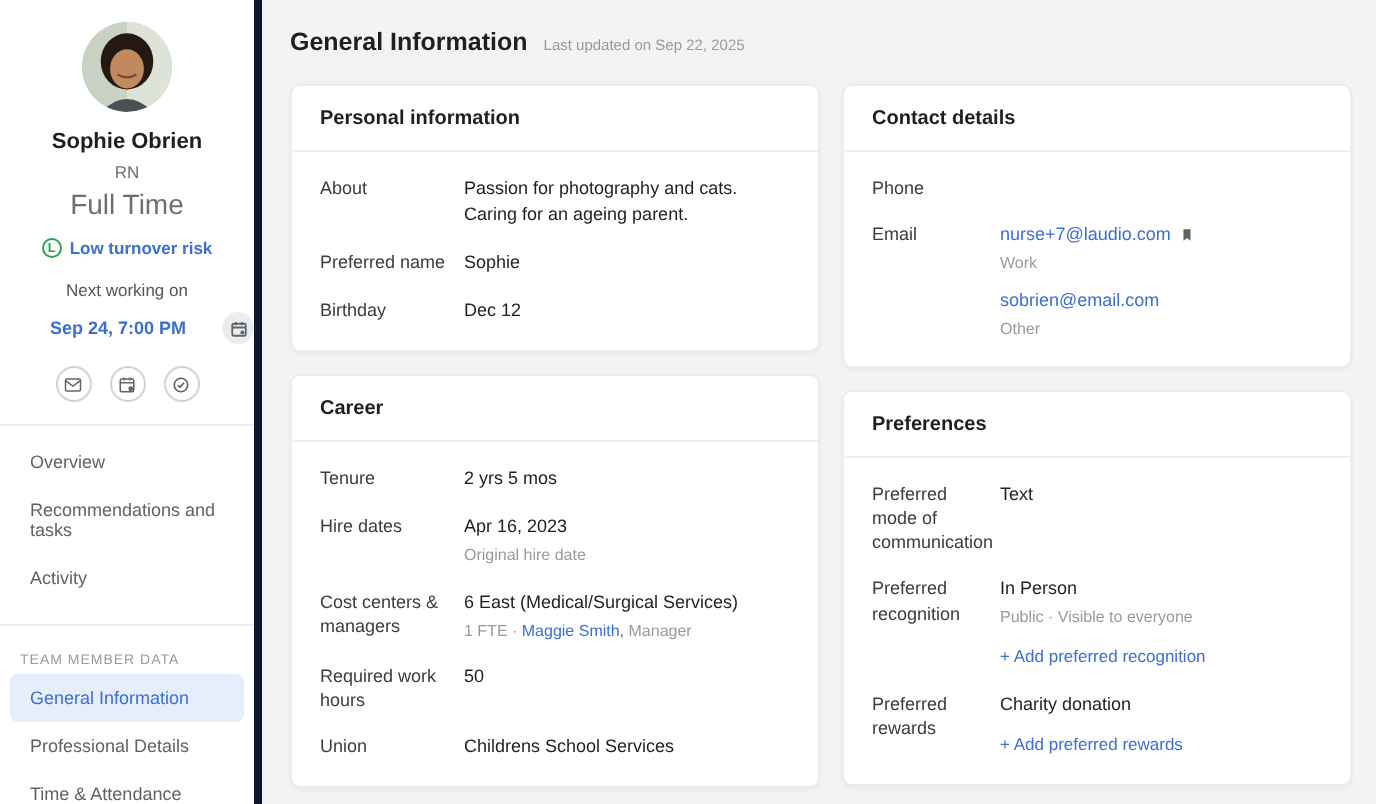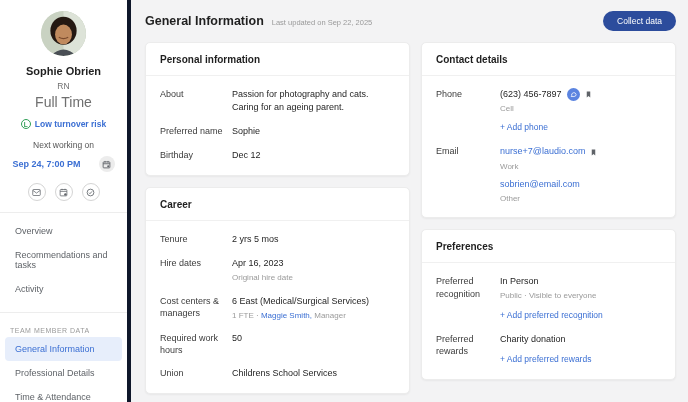--- a/index.html
+++ b/index.html
@@ -13,21 +13,21 @@
   .profile { text-align:center; }
   .avatar { width:45px; height:45px; border-radius:50%; margin:0 auto; overflow:hidden; background:#cdd6c6; }
   .name { font-size:11px; font-weight:bold; margin-top:9px; color:#1f1f1f; }
   .role { font-size:8.5px; color:#6f6f6f; margin-top:4px; }
   .employment { font-size:14px; color:#6f6f6f; margin-top:3px; }
   .risk-badge { display:flex; align-items:center; justify-content:center; gap:4px; margin-top:9px; }
   .risk-letter { width:10px; height:10px; border:1px solid #2e9e55; color:#2e9e55; border-radius:50%;
     font-size:6.5px; font-weight:bold; display:flex; align-items:center; justify-content:center; }
   .risk-label { font-size:8.5px; color:#3b6fd3; font-weight:bold; }
   .next-label { font-size:8.5px; color:#555; margin-top:11px; }
-  .next-row { display:flex; align-items:center; justify-content:center; gap:18px; margin-top:6px; }
+  .next-row { display:flex; align-items:center; justify-content:flex-end; gap:18px; margin-top:6px; }
   .next-link { font-size:9px; font-weight:bold; color:#3b6fd3; text-decoration:none; cursor:pointer; }
   .cal-btn { width:16px; height:16px; border-radius:50%; background:#ececec; display:flex; align-items:center; justify-content:center; cursor:pointer; }
   .action-row { display:flex; justify-content:center; gap:9px; margin-top:11px; }
   .action-btn { width:18px; height:18px; border-radius:50%; border:1px solid #d4d4d4; background:#fff;
     display:flex; align-items:center; justify-content:center; cursor:pointer; padding:0; }
   .s-divider { border:none; border-top:1px solid #ededed; margin:11px 0 6px; }
   .nav-item { font-size:9px; color:#5f6368; padding:7px 10px; margin:0 5px; border-radius:4px; cursor:pointer; }
   .nav-item.active { background:#e7eefb; color:#3b6fd3; }
   .nav-section { font-size:7px; letter-spacing:0.5px; color:#9a9a9a; padding:8px 10px 3px; }
   
@@ -138,21 +138,20 @@
 
     </nav>
   </aside>
 
   <main class="main">
     <div class="main-header">
       <div class="title-wrap">
         <h1 class="page-title">General Information</h1>
         <span class="updated">Last updated on Sep 22, 2025</span>
       </div>
-      <button class="collect-btn">Collect data</button>
     </div>
 
     <div class="columns">
 
       <div class="col col-left">
 
         <section class="card">
           <div class="card-title">Personal information</div>
           <div class="card-body">
             <div class="row">
@@ -206,37 +205,20 @@
 
       </div>
 
       <div class="col col-right">
 
         <section class="card">
           <div class="card-title">Contact details</div>
           <div class="card-body">
             <div class="row">
               <div class="row-label">Phone</div>
-              <div class="row-value">
-                <div class="value-line">
-                  <span>(623) 456-7897</span>
-                  <span class="chat-circle">
-                    <svg width="7" height="7" viewBox="0 0 24 24" fill="none" stroke="#fff" stroke-width="2.6">
-                      <path d="M21 11.5a7.5 7.5 0 0 1-7.5 7.5H4l1.8-3A7.5 7.5 0 1 1 21 11.5z"></path>
-                    </svg>
-                  </span>
-                  <span class="bookmark">
-                    <svg width="7" height="9" viewBox="0 0 24 24" fill="#5f6368">
-                      <path d="M6 2h12v20l-6-5-6 5z"></path>
-                    </svg>
-                  </span>
-                </div>
-                <div class="subtext">Cell</div>
-                <a class="add-link">+ Add phone</a>
-              </div>
             </div>
             <div class="row">
               <div class="row-label">Email</div>
               <div class="row-value">
                 <div class="value-line">
                   <a class="link">nurse+7@laudio.com</a>
                   <span class="bookmark">
                     <svg width="7" height="9" viewBox="0 0 24 24" fill="#5f6368">
                       <path d="M6 2h12v20l-6-5-6 5z"></path>
                     </svg>
@@ -247,20 +229,24 @@
                 <div class="subtext">Other</div>
               </div>
             </div>
           </div>
         </section>
 
         <section class="card">
           <div class="card-title">Preferences</div>
           <div class="card-body">
             <div class="row">
+              <div class="row-label">Preferred mode of communication</div>
+              <div class="row-value">Text</div>
+            </div>
+            <div class="row">
               <div class="row-label">Preferred recognition</div>
               <div class="row-value">
                 <div>In Person</div>
                 <div class="subtext">Public · Visible to everyone</div>
                 <a class="add-link">+ Add preferred recognition</a>
               </div>
             </div>
             <div class="row">
               <div class="row-label">Preferred rewards</div>
               <div class="row-value">

